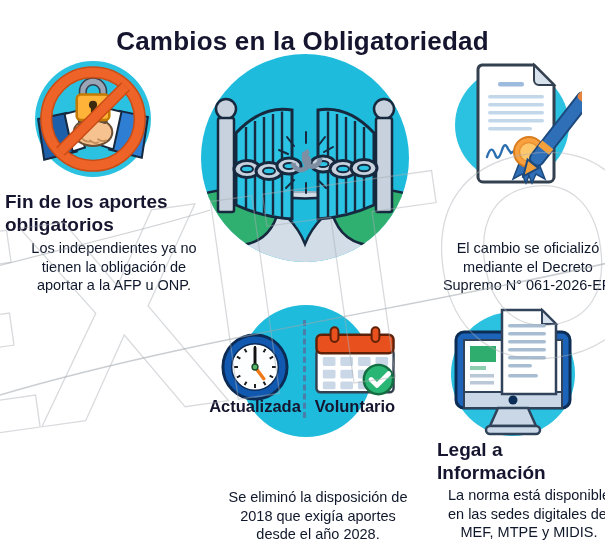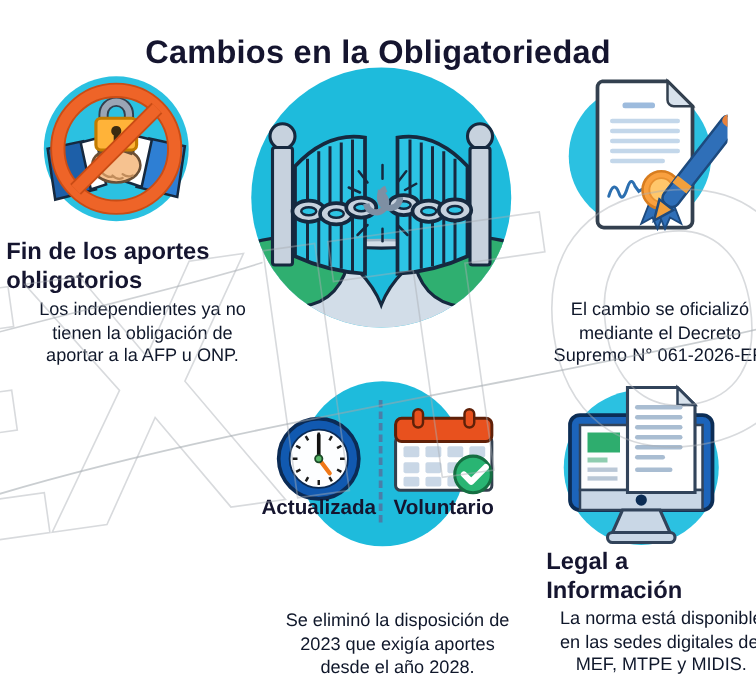--- a/index.html
+++ b/index.html
@@ -241,21 +241,21 @@
 obligatorios</div>
   <div class="body-text" style="left:0px; top:239px; width:196px;">Los independientes ya no
 tienen la obligación de
 aportar a la AFP u ONP.</div>
 
   <div class="body-text" style="left:414px; top:239px; width:196px;">El cambio se oficializó
 mediante el Decreto
 Supremo N° 061-2026-EF.</div>
 
   <div class="body-text" style="left:187px; top:488px; width:230px;">Se eliminó la disposición de
-2023 que exigía aportes
+2018 que exigía aportes
 desde el año 2028.</div>
 
   <div class="heading" style="left:437px; top:438px; width:150px;">Legal a
 Información</div>
   <div class="body-text" style="left:414px; top:486px; width:198px;">La norma está disponible
 en las sedes digitales del
 MEF, MTPE y MIDIS.</div>
 
   <svg class="watermark-lines" width="605" height="548" viewBox="0 0 605 548">
     <path d="M-10,398 C180,340 430,305 612,262" fill="none" stroke="#9FA5AC" stroke-width="1.5" opacity="0.55"></path>

